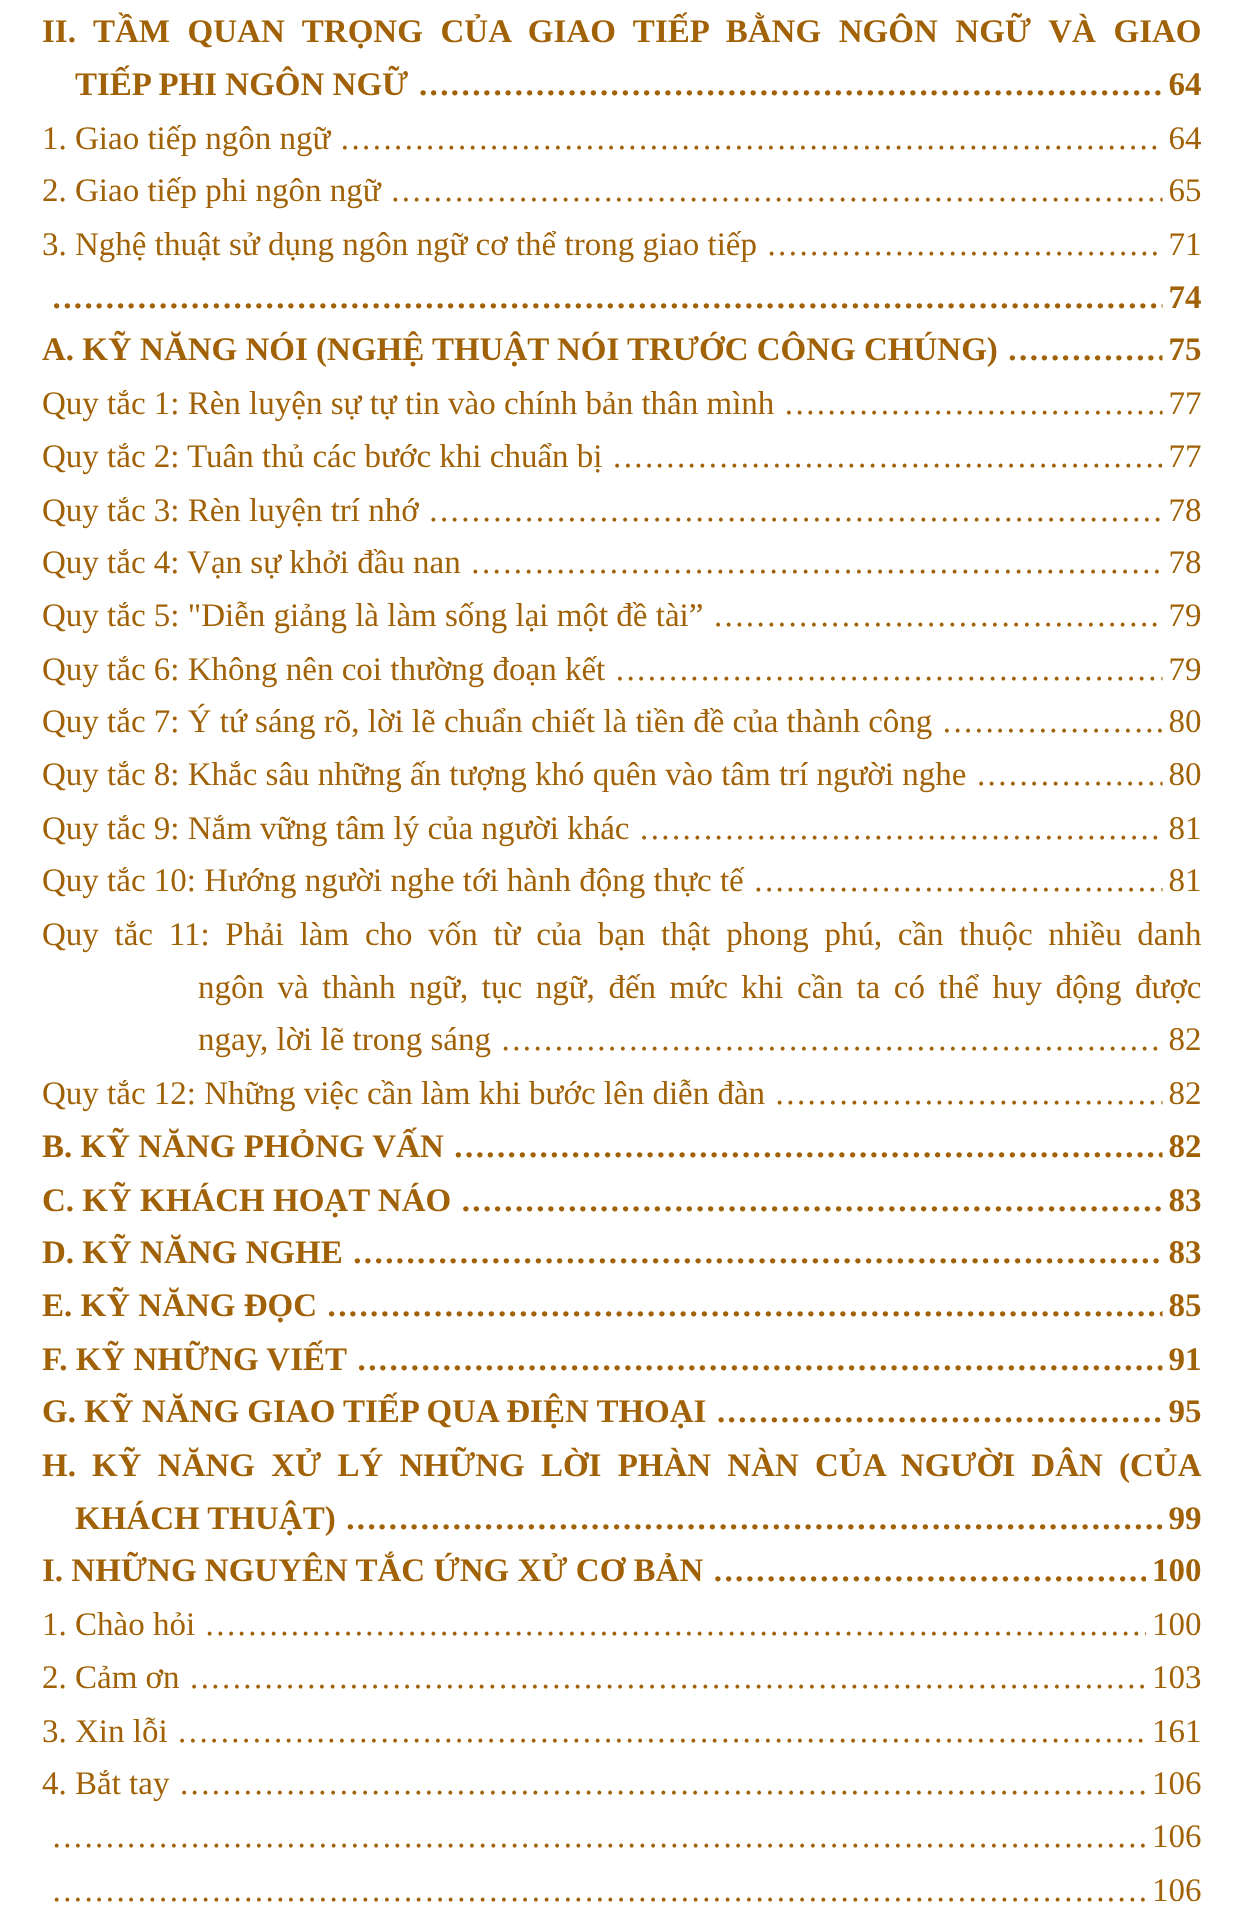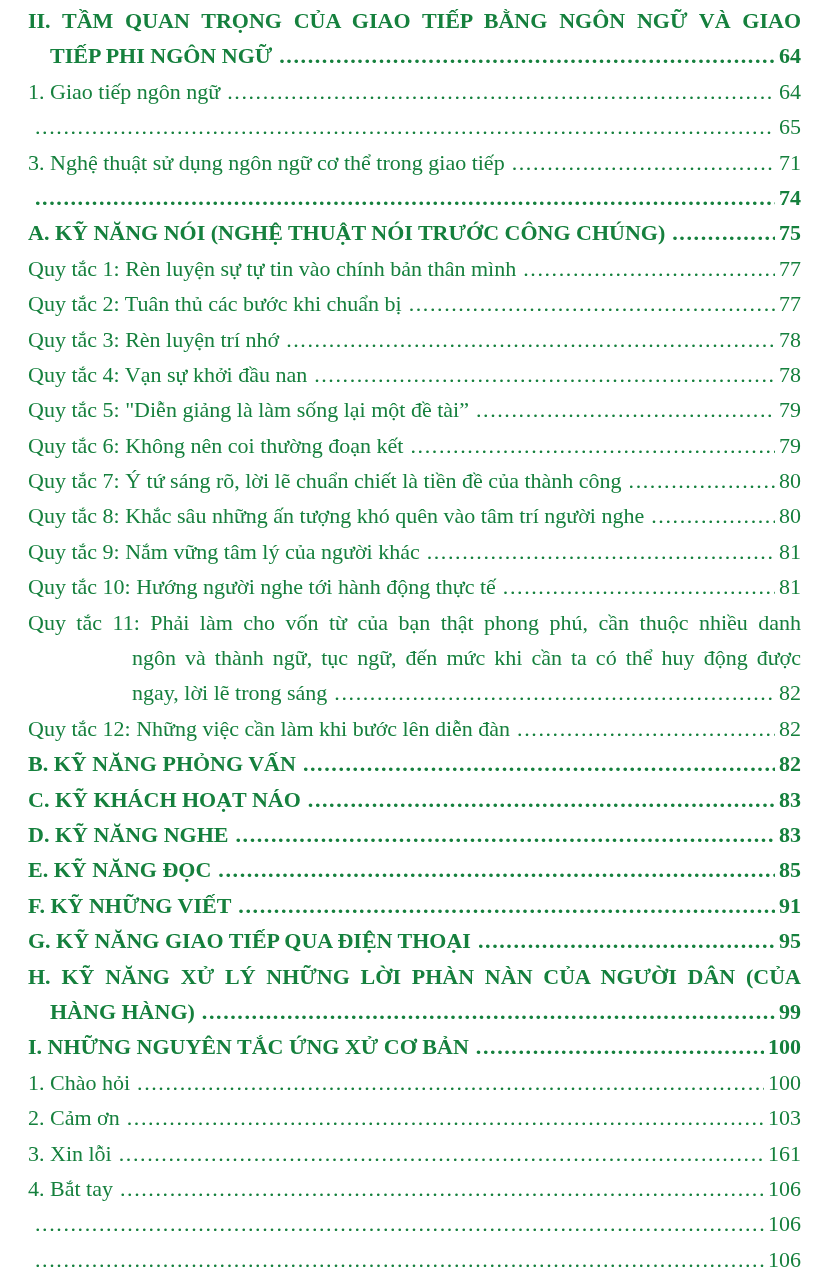--- a/index.html
+++ b/index.html
@@ -5,21 +5,21 @@
   html, body { margin: 0; padding: 0; }
   body {
     width: 831px; height: 1280px;
     background: #ffffff;
     font-family: "Liberation Serif", "DejaVu Serif", serif;
   }
   .page {
     box-sizing: border-box;
     width: 831px; height: 1280px;
     padding: 3px 30px 0 28px;
-    color: #15803d;
+    color: #a16207;
     font-size: 22px;
     overflow: hidden;
   }
   .toc-line {
     height: 35.4px;
     line-height: 35.4px;
     display: flex;
     align-items: baseline;
     overflow: hidden;
   }
@@ -62,20 +62,21 @@
       </div>
       <div>
         <div class="toc-line">
           <span class="label">1. Giao tiếp ngôn ngữ</span>
           <span class="dots"></span>
           <span class="pg">64</span>
         </div>
       </div>
       <div>
         <div class="toc-line">
+          <span class="label">2. Giao tiếp phi ngôn ngữ</span>
           <span class="dots"></span>
           <span class="pg">65</span>
         </div>
       </div>
       <div>
         <div class="toc-line">
           <span class="label">3. Nghệ thuật sử dụng ngôn ngữ cơ thể trong giao tiếp</span>
           <span class="dots"></span>
           <span class="pg">71</span>
         </div>
@@ -217,21 +218,21 @@
       <div>
         <div class="toc-line b">
           <span class="label">G. KỸ NĂNG GIAO TIẾP QUA ĐIỆN THOẠI</span>
           <span class="dots"></span>
           <span class="pg">95</span>
         </div>
       </div>
       <div>
         <div class="toc-line b just"><span class="label">H. KỸ NĂNG XỬ LÝ NHỮNG LỜI PHÀN NÀN CỦA NGƯỜI DÂN (CỦA</span></div>
         <div class="toc-line b ind1">
-          <span class="label">HÀNG HÀNG)</span>
+          <span class="label">KHÁCH THUẬT)</span>
           <span class="dots"></span>
           <span class="pg">99</span>
         </div>
       </div>
       <div>
         <div class="toc-line b">
           <span class="label">I. NHỮNG NGUYÊN TẮC ỨNG XỬ CƠ BẢN</span>
           <span class="dots"></span>
           <span class="pg">100</span>
         </div>

